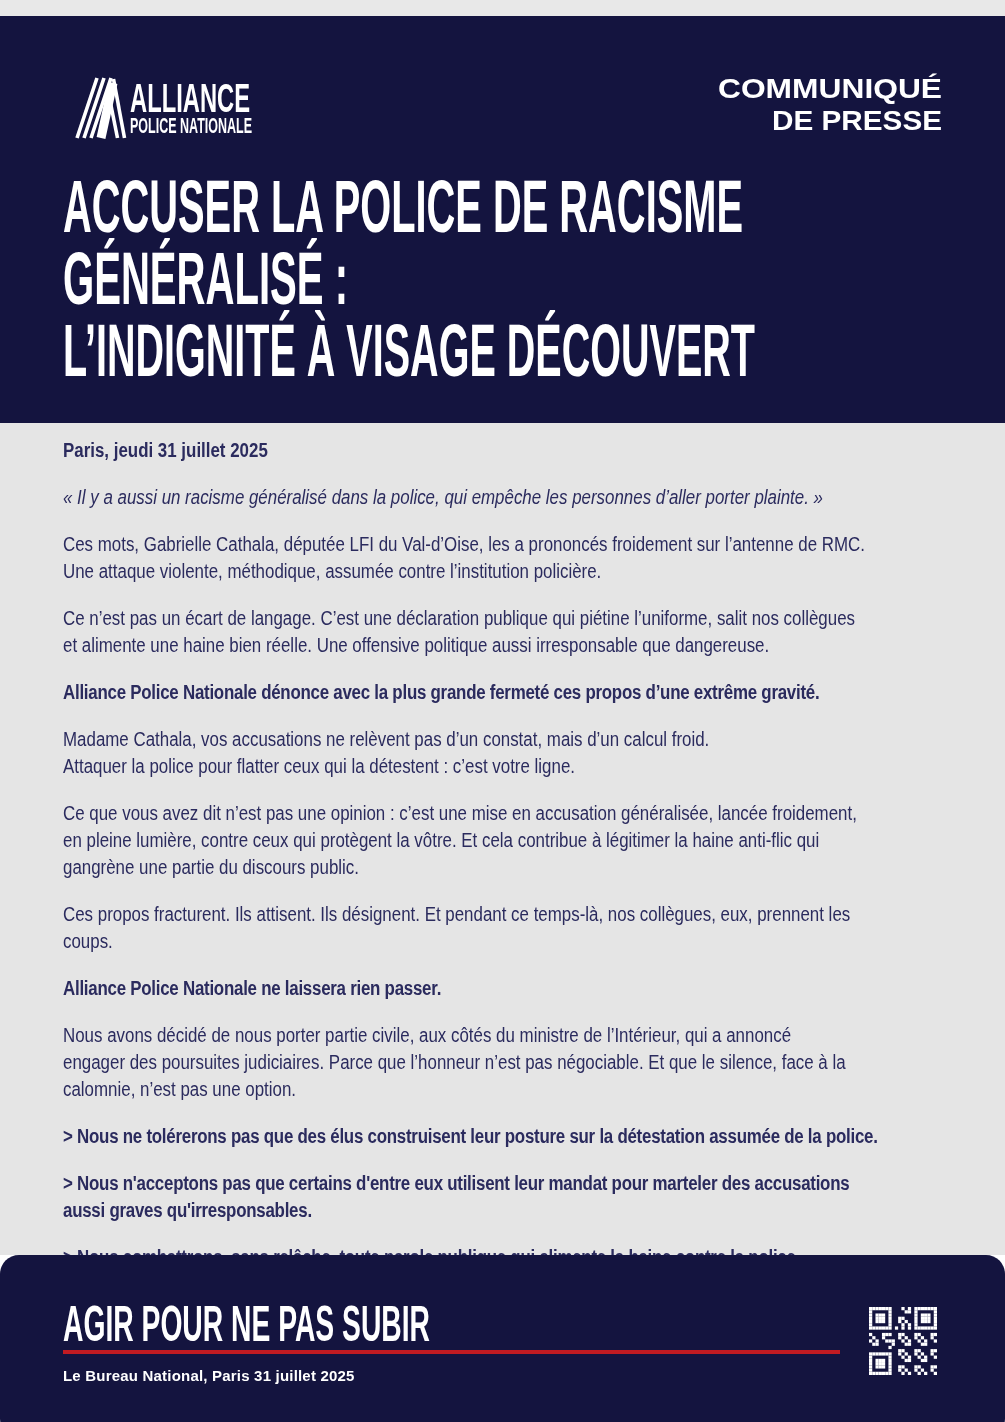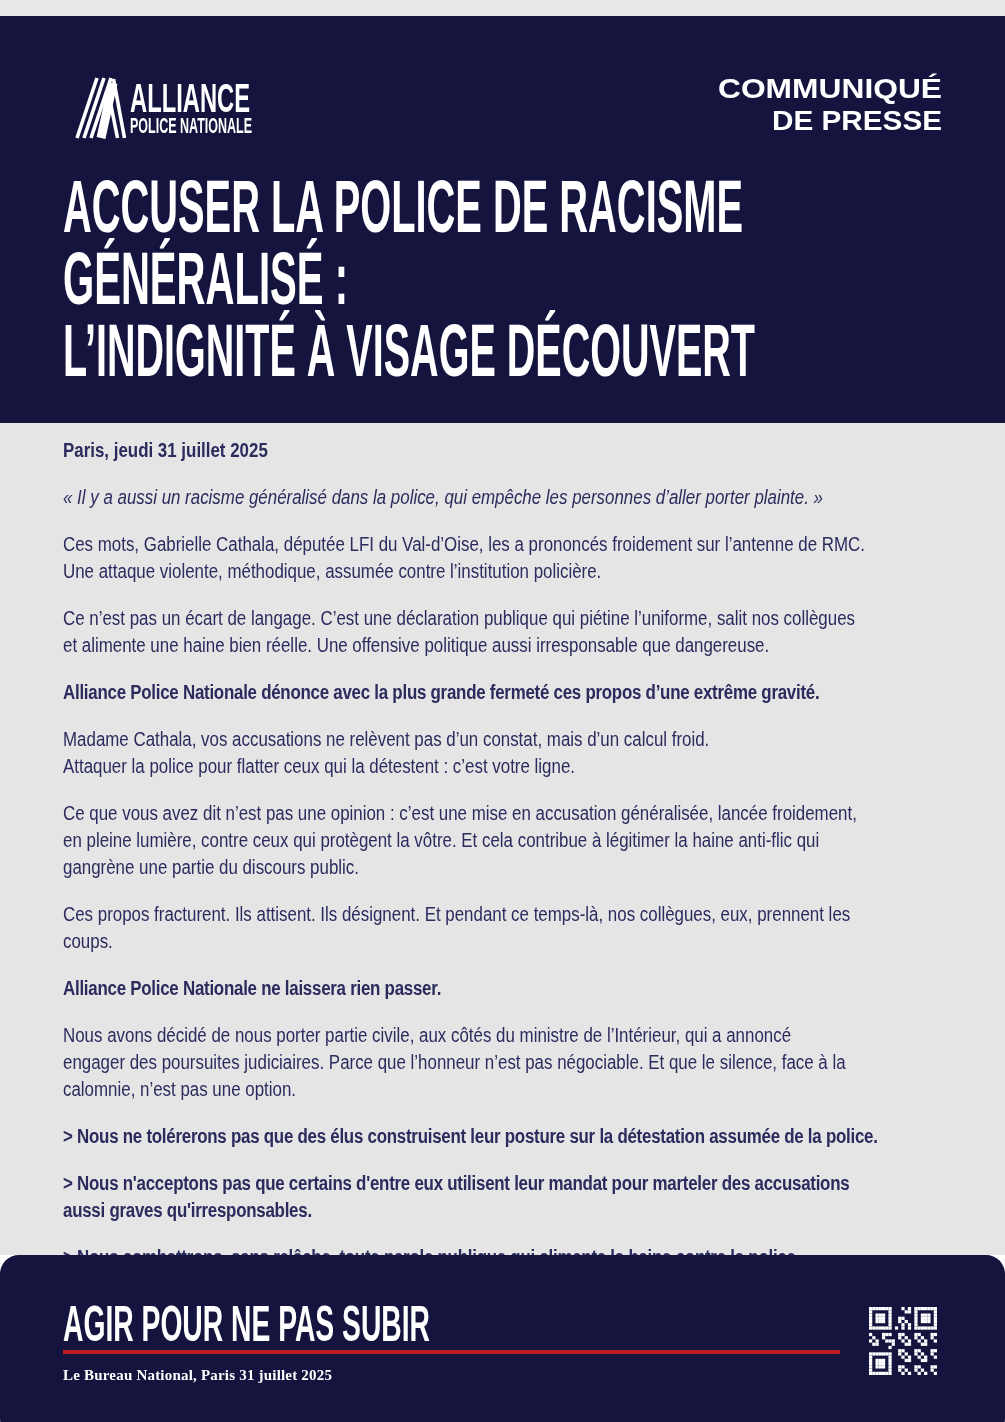--- a/index.html
+++ b/index.html
@@ -40,21 +40,21 @@
     background:#14143f;
     border-radius:19px;
   }
   .slogan-svg { position:absolute; left:63px; top:45px; }
   .footer-divider {
     position:absolute; left:63px; top:95px; width:777px; height:4px;
     background:#c11b22;
   }
   .signature {
     position:absolute; left:63px; top:112px;
-    color:#ffffff; font-size:15px; font-weight:bold; letter-spacing:0.2px;font-family:Liberation Serif, serif;
+    color:#ffffff; font-size:15px; font-weight:bold; letter-spacing:0.2px;
   }
   .qr-svg { position:absolute; left:869px; top:52px; }
 </style>
 </head>
 <body>
 
 <div class="page">
 
   <div class="header">
 

